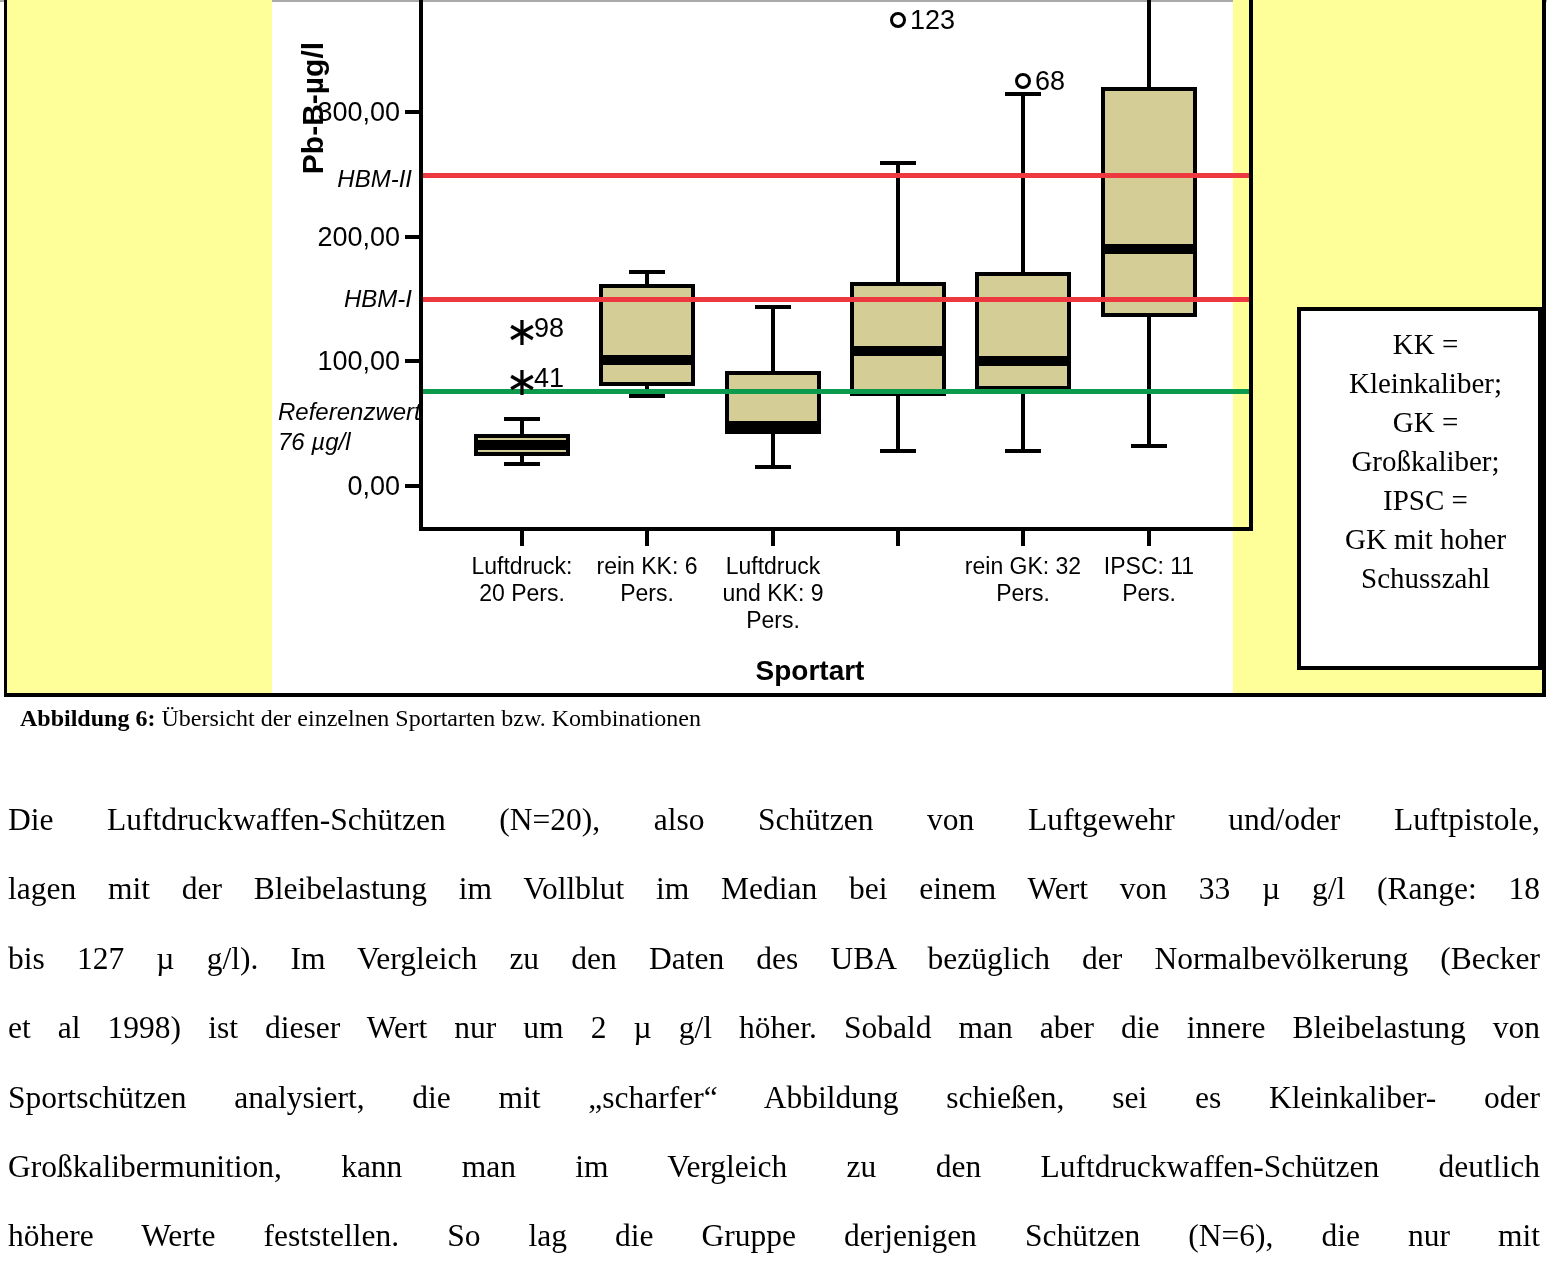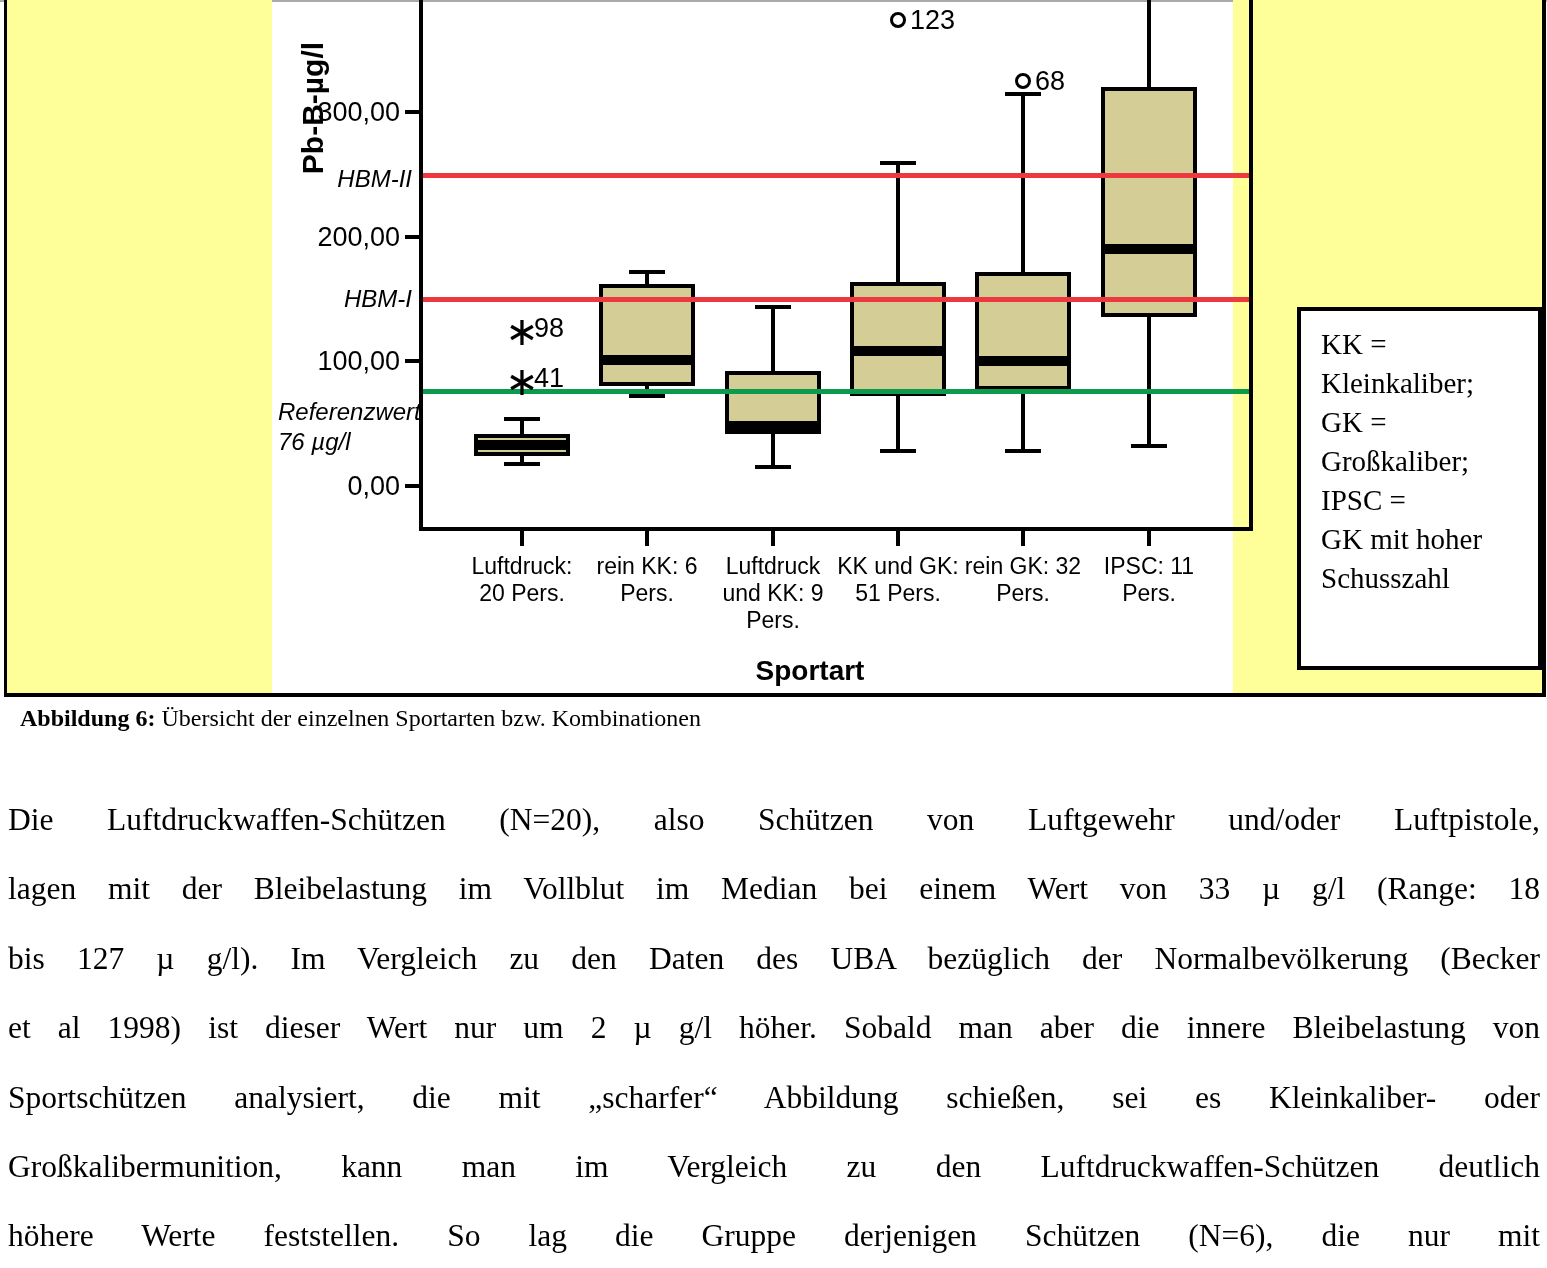--- a/index.html
+++ b/index.html
@@ -12,21 +12,21 @@
   .band{position:absolute;top:0;height:693px;}
   .blk{background:#000;}
   .ytick-label{font-size:27px;line-height:30px;text-align:right;}
   .hbm-label{font-size:24px;font-style:italic;text-align:right;line-height:28px;}
   .refz{font-size:24px;font-style:italic;line-height:30px;white-space:nowrap;}
   .yaxis-title{font-size:30px;font-weight:bold;text-align:center;transform:rotate(-90deg);}
   .cat-label{font-size:23px;line-height:27px;text-align:center;}
   .x-title{font-size:28px;font-weight:bold;text-align:center;margin-top:24px;}
   .legend{position:absolute;box-sizing:border-box;background:#fff;border:4px solid #000;
           padding:14px 8px 0 20px;}
-  .legend-line{font-size:29px;line-height:39px;white-space:nowrap;}
+  .legend-line{font-size:29px;line-height:39px;white-space:nowrap;text-align:center;}
   .outlier-label{font-size:27px;line-height:28px;}
   .star-marker{display:flex;align-items:center;justify-content:center;
                font-family:"DejaVu Sans", sans-serif;font-size:40px;}
   .circle-marker{box-sizing:border-box;border:3px solid #000;border-radius:50%;background:#fff;}
   .caption{position:absolute;left:20px;top:700px;width:1530px;font-size:24px;line-height:36px;}
   .caption b{font-weight:bold;}
   .bodytext{position:absolute;left:8px;top:797px;width:1532px;}
   .bodyline{height:69.4px;font-size:31.5px;line-height:46px;text-align:justify;
             text-align-last:justify;white-space:normal;}
 </style>
@@ -85,24 +85,20 @@
           <div>Luftdruck</div>
           <div>und KK: 9</div>
           <div>Pers.</div>
         </div>
         <div style="position: absolute; left: 896px; top: 163.338px; width: 4px; height: 287.78px; background: rgb(0, 0, 0);"></div>
         <div style="position: absolute; left: 880px; top: 161.338px; width: 36px; height: 4px; background: rgb(0, 0, 0);"></div>
         <div style="position: absolute; left: 880px; top: 449.118px; width: 36px; height: 4px; background: rgb(0, 0, 0);"></div>
         <div style="position: absolute; left: 850px; top: 281.689px; width: 96px; height: 114.614px; box-sizing: border-box; border: 4px solid rgb(0, 0, 0); background: rgb(212, 205, 150);"></div>
         <div style="position: absolute; left: 854px; top: 346.454px; width: 88px; height: 10px; background: rgb(0, 0, 0);"></div>
         <div style="position: absolute; left: 896px; top: 531px; width: 4px; height: 15px; background: rgb(0, 0, 0);"></div>
-        <div class="sans cat-label" style="position: absolute; left: 818px; top: 553px; width: 160px;">
-          <div>KK und GK:</div>
-          <div>51 Pers.</div>
-        </div>
         <div style="position: absolute; left: 1021px; top: 93.573px; width: 4px; height: 357.545px; background: rgb(0, 0, 0);"></div>
         <div style="position: absolute; left: 1005px; top: 91.573px; width: 36px; height: 4px; background: rgb(0, 0, 0);"></div>
         <div style="position: absolute; left: 1005px; top: 449.118px; width: 36px; height: 4px; background: rgb(0, 0, 0);"></div>
         <div style="position: absolute; left: 975px; top: 271.722px; width: 96px; height: 118.351px; box-sizing: border-box; border: 4px solid rgb(0, 0, 0); background: rgb(212, 205, 150);"></div>
         <div style="position: absolute; left: 979px; top: 356.42px; width: 88px; height: 10px; background: rgb(0, 0, 0);"></div>
         <div style="position: absolute; left: 1021px; top: 531px; width: 4px; height: 15px; background: rgb(0, 0, 0);"></div>
         <div class="sans cat-label" style="position: absolute; left: 943px; top: 553px; width: 160px;">
           <div>rein GK: 32</div>
           <div>Pers.</div>
         </div>

